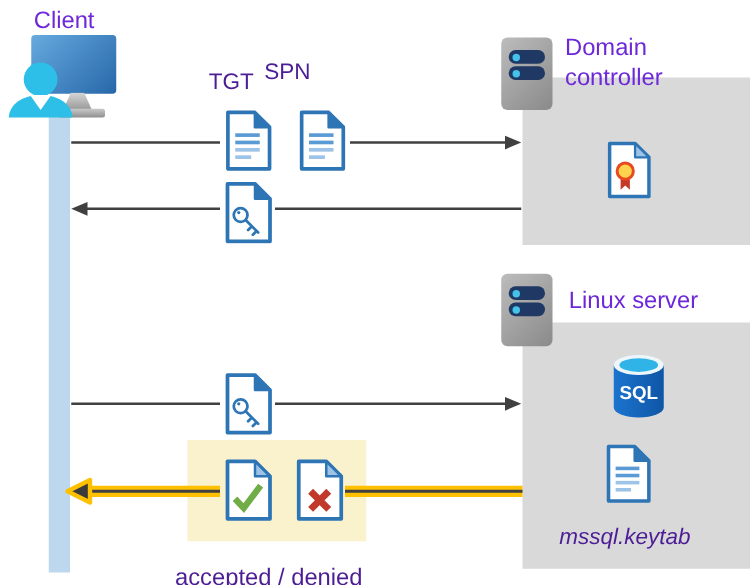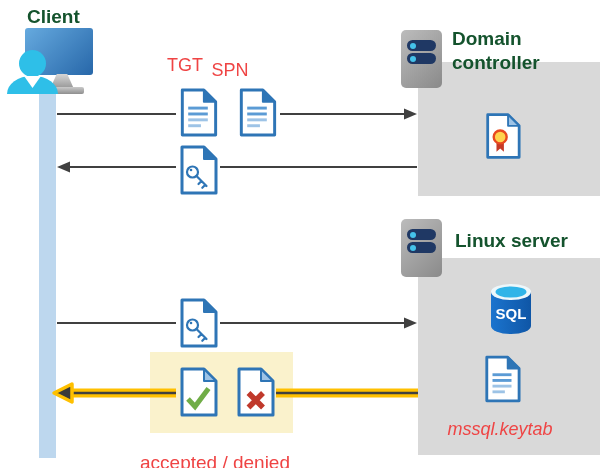--- a/index.html
+++ b/index.html
@@ -1,21 +1,21 @@
 <!DOCTYPE html>
 <html><head>
 <meta charset="utf-8">
 <style>
   html,body{margin:0;padding:0;background:#fff;}
   body{width:600px;height:468px;position:relative;overflow:hidden;
        font-family:"Liberation Sans",sans-serif;}
   .abs{position:absolute;}
   .panel{background:#D9D9D9;z-index:1;}
-  .title{font-weight:700;font-size:19px;color:#14532d;line-height:24px;z-index:5;}
-  .lbl{font-size:18px;color:#ef4444;z-index:5;text-align:center;}
+  .title{font-weight:400;font-size:19px;color:#6d28d9;line-height:24px;z-index:5;}
+  .lbl{font-size:18px;color:#4c1d95;z-index:5;text-align:center;}
   .icon{z-index:4;}
   .server{width:41px;height:58px;border-radius:5px;z-index:4;
           background:linear-gradient(135deg,#bcbcbc 0%,#8a8a8a 100%);}
   .pill{position:absolute;left:6px;width:29px;height:11px;border-radius:6px;background:#1F3864;}
   .pill .dot{position:absolute;left:3px;top:2.5px;width:6px;height:6px;border-radius:50%;background:#45C2EA;}
   #arrow-layer{position:absolute;left:0;top:0;z-index:3;pointer-events:none;}
   #highlight-box{background:#FAF2CC;z-index:2;}
   
   .monitor{left:25px;top:28px;width:68px;height:47px;border-radius:3px;
            background:linear-gradient(135deg,#66AADF 0%,#2767A9 100%);z-index:4;}
@@ -127,21 +127,21 @@
   <g>
     <line x1="69" y1="393" x2="176" y2="393" stroke="#FFC000" stroke-width="9"></line>
     <line x1="69" y1="393" x2="176" y2="393" stroke="#404040" stroke-width="2.5"></line>
     <line x1="276" y1="393" x2="418" y2="393" stroke="#FFC000" stroke-width="9"></line>
     <line x1="276" y1="393" x2="418" y2="393" stroke="#404040" stroke-width="2.5"></line>
     <polygon points="72,384 54,393 72,402" fill="#3a3a3a" stroke="#FFC000" stroke-width="3.5" stroke-linejoin="round"></polygon>
   </g>
 </svg>
 
 <div class="abs lbl" style="left:165px;top:55px;width:40px;">TGT</div>
-<div class="abs lbl" style="left:210px;top:60px;width:40px;">SPN</div>
+<div class="abs lbl" style="left:210px;top:47px;width:40px;">SPN</div>
 
 <div class="abs icon" style="left:178px;top:88px;">
   <svg width="40" height="49" viewBox="0 0 40 50">
     <path d="M4 2 H26 L38 14 V48 H4 Z" fill="#fff" stroke="#2E75B6" stroke-width="3" stroke-linejoin="round"></path>
     <path d="M26 2 V14 H38 Z" fill="#2E75B6" stroke="#2E75B6" stroke-width="2" stroke-linejoin="round"></path>
     <rect x="10" y="19" width="20" height="3" fill="#5B9BD5"></rect>
     <rect x="10" y="25" width="20" height="3" fill="#5B9BD5"></rect>
     <rect x="10" y="31" width="20" height="3" fill="#9DC3E6"></rect>
     <rect x="10" y="37" width="13" height="3" fill="#9DC3E6"></rect>
   </svg>

